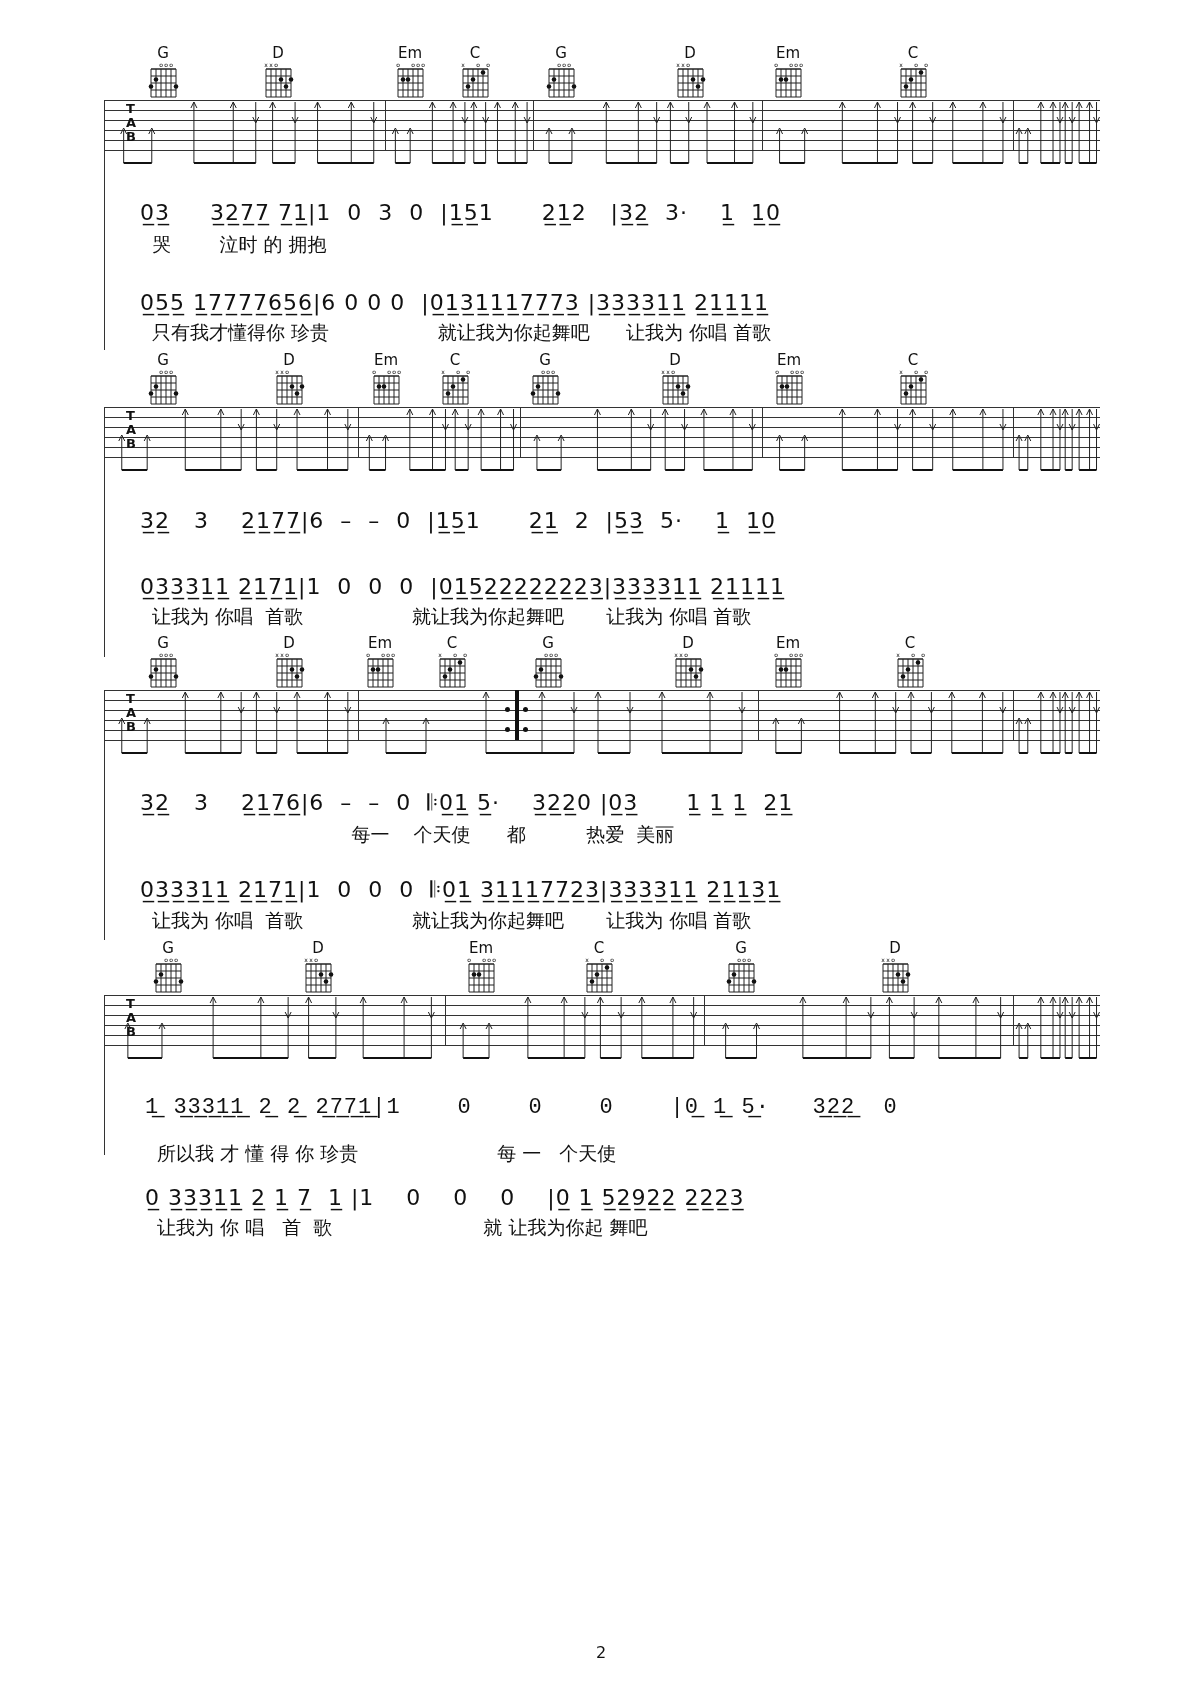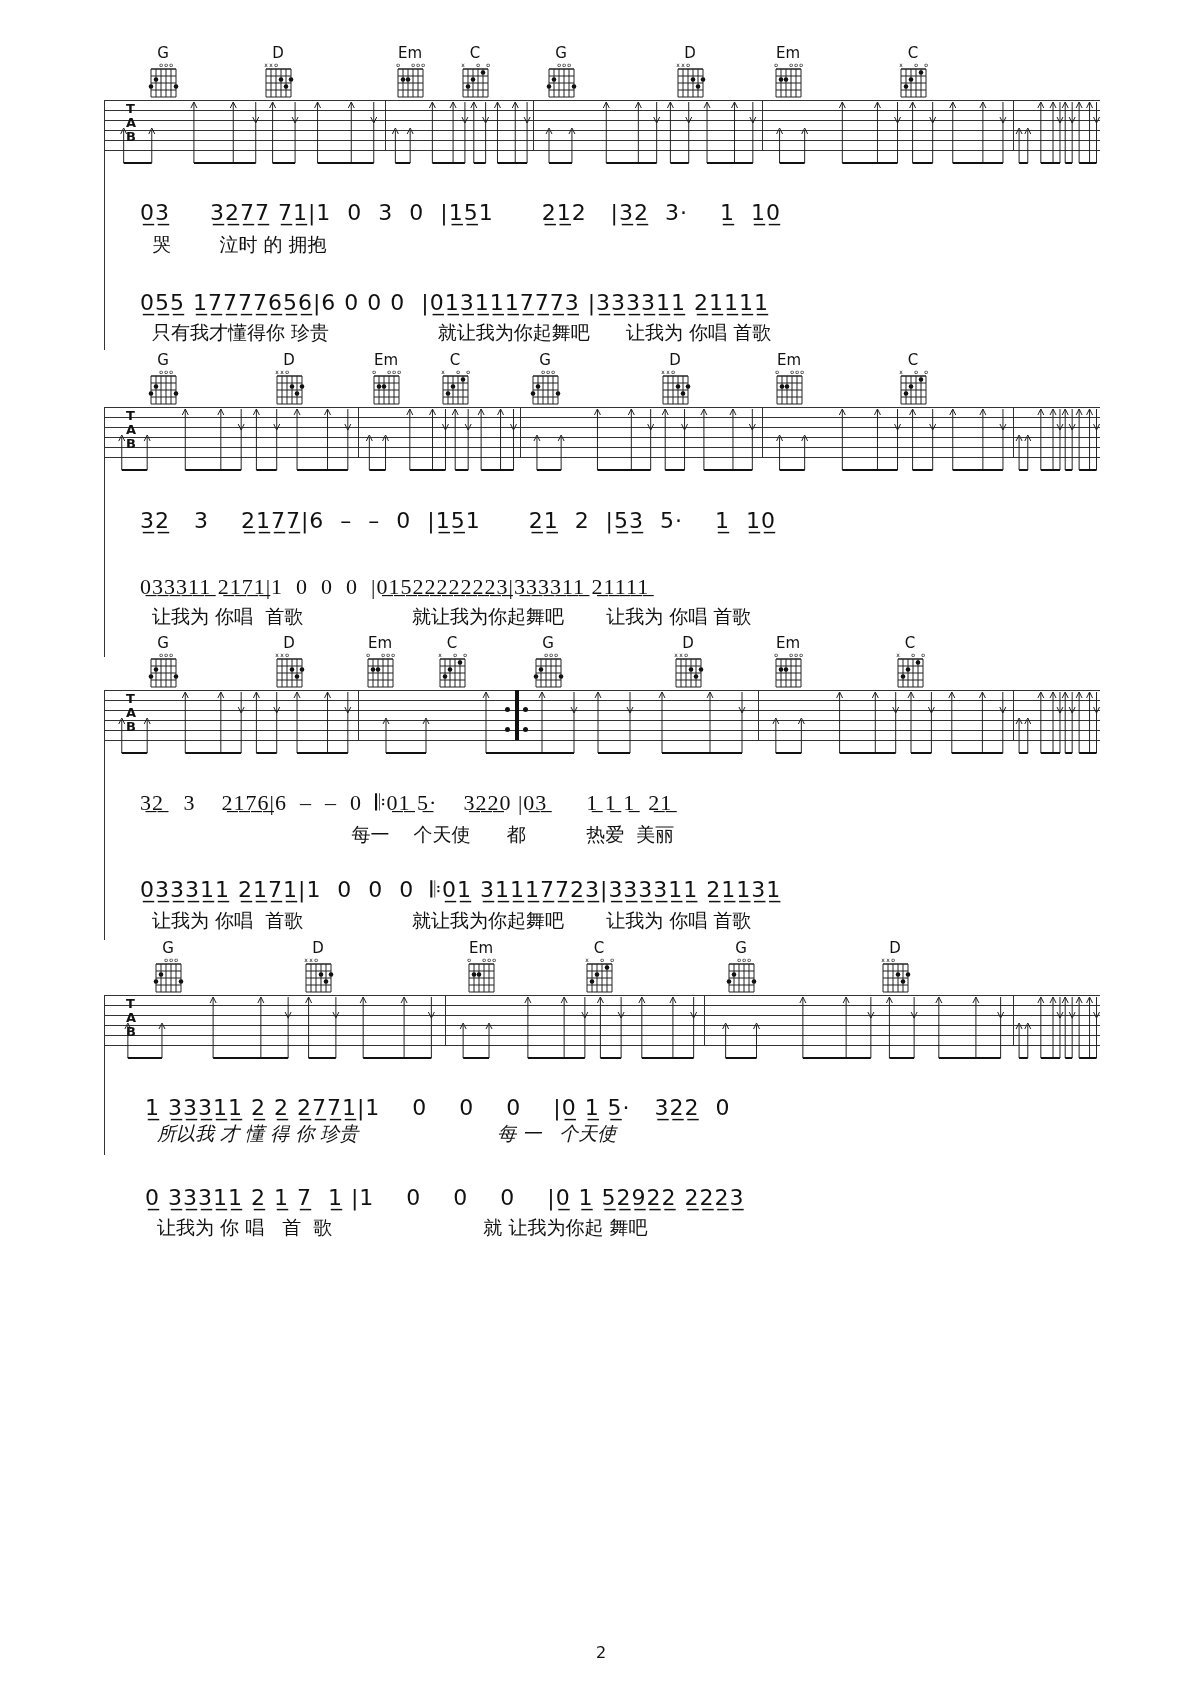--- a/index.html
+++ b/index.html
@@ -700,21 +700,21 @@
           <line x1="992.52" x2="992.52" y1="2" y2="63" stroke="#222" stroke-width="1"></line>
           <path d="M989.52,17 L992.52,23 L995.52,17" stroke="#222" fill="none"></path>
           <rect x="915.09" y="62" width="8.700000000000001" height="2" fill="#111"></rect>
           <rect x="936.84" y="62" width="19.140000000000004" height="2" fill="#111"></rect>
           <rect x="961.2" y="62" width="6.960000000000006" height="2" fill="#111"></rect>
           <rect x="975.12" y="62" width="17.399999999999995" height="2" fill="#111"></rect>
         </svg>
       </div>
       <div class="notes" style="left: 140px; top: 156px;">3̲2̲   3    2̲1̲7̲7̲|6  –  –  0  |1̲5̲1      2̲1̲  2  |5̲3̲  5·    1̲  1̲0̲</div>
       <div class="lyrics" style="left: 140px; top: 188px;"></div>
-      <div class="notes" style="left: 140px; top: 222px; font-family: Liberation Serif, serif;">0̲3̲3̲3̲1̲1̲ 2̲1̲7̲1̲|1  0  0  0  |0̲1̲5̲2̲2̲2̲2̲2̲2̲2̲3̲|3̲3̲3̲3̲1̲1̲ 2̲1̲1̲1̲1̲</div>
+      <div class="notes" style="left: 140px; top: 222px;">0̲3̲3̲3̲1̲1̲ 2̲1̲7̲1̲|1  0  0  0  |0̲1̲5̲2̲2̲2̲2̲2̲2̲2̲3̲|3̲3̲3̲3̲1̲1̲ 2̲1̲1̲1̲1̲</div>
       <div class="lyrics" style="left: 140px; top: 252px;">  让我为 你唱  首歌                  就让我为你起舞吧       让我为 你唱 首歌</div>
     </div>
     <div class="left-edge" style="top: 407px; height: 250px;"></div>
     <div class="system" style="top: 635px;">
       <div class="chord" style="left: 143px; top: 0px;">
         <span class="chord-name">G</span>
         <svg width="36" height="42">
           <line x1="6" x2="6" y1="8" y2="36" stroke="#222" stroke-width="1"></line>
           <line x1="11" x2="11" y1="8" y2="36" stroke="#222" stroke-width="1"></line>
           <line x1="16" x2="16" y1="8" y2="36" stroke="#222" stroke-width="1"></line>
@@ -1021,21 +1021,21 @@
           <line x1="985.56" x2="985.56" y1="2" y2="63" stroke="#222" stroke-width="1"></line>
           <path d="M982.56,8 L985.56,2 L988.56,8" stroke="#222" fill="none"></path>
           <line x1="992.52" x2="992.52" y1="2" y2="63" stroke="#222" stroke-width="1"></line>
           <path d="M989.52,17 L992.52,23 L995.52,17" stroke="#222" fill="none"></path>
           <rect x="915.09" y="62" width="8.700000000000001" height="2" fill="#111"></rect>
           <rect x="936.84" y="62" width="19.140000000000004" height="2" fill="#111"></rect>
           <rect x="961.2" y="62" width="6.960000000000006" height="2" fill="#111"></rect>
           <rect x="975.12" y="62" width="17.399999999999995" height="2" fill="#111"></rect>
         </svg>
       </div>
-      <div class="notes" style="left: 140px; top: 155px; font-family: Liberation Serif, serif;">3̲2̲   3    2̲1̲7̲6̲|6  –  –  0  𝄆0̲1̲ 5̲·    3̲2̲2̲0 |0̲3̲      1̲ 1̲ 1̲  2̲1̲</div>
+      <div class="notes" style="left: 140px; top: 155px;">3̲2̲   3    2̲1̲7̲6̲|6  –  –  0  𝄆0̲1̲ 5̲·    3̲2̲2̲0 |0̲3̲      1̲ 1̲ 1̲  2̲1̲</div>
       <div class="lyrics" style="left: 140px; top: 187px;">                                   每一    个天使      都          热爱  美丽</div>
       <div class="notes" style="left: 140px; top: 242px;">0̲3̲3̲3̲1̲1̲ 2̲1̲7̲1̲|1  0  0  0  𝄆0̲1̲ 3̲1̲1̲1̲7̲7̲2̲3̲|3̲3̲3̲3̲1̲1̲ 2̲1̲1̲3̲1̲</div>
       <div class="lyrics" style="left: 140px; top: 273px;">  让我为 你唱  首歌                  就让我为你起舞吧       让我为 你唱 首歌</div>
     </div>
     <div class="left-edge" style="top: 690px; height: 250px;"></div>
     <div class="system" style="top: 940px;">
       <div class="chord" style="left: 148px; top: 0px;">
         <span class="chord-name">G</span>
         <svg width="36" height="42">
           <line x1="6" x2="6" y1="8" y2="36" stroke="#222" stroke-width="1"></line>
@@ -1290,20 +1290,20 @@
           <line x1="985.56" x2="985.56" y1="2" y2="63" stroke="#222" stroke-width="1"></line>
           <path d="M982.56,8 L985.56,2 L988.56,8" stroke="#222" fill="none"></path>
           <line x1="992.52" x2="992.52" y1="2" y2="63" stroke="#222" stroke-width="1"></line>
           <path d="M989.52,17 L992.52,23 L995.52,17" stroke="#222" fill="none"></path>
           <rect x="915.09" y="62" width="8.700000000000001" height="2" fill="#111"></rect>
           <rect x="936.84" y="62" width="19.140000000000004" height="2" fill="#111"></rect>
           <rect x="961.2" y="62" width="6.960000000000006" height="2" fill="#111"></rect>
           <rect x="975.12" y="62" width="17.399999999999995" height="2" fill="#111"></rect>
         </svg>
       </div>
-      <div class="notes" style="left: 145px; top: 155px;">1̲ 3̲3̲3̲1̲1̲ 2̲ 2̲ 2̲7̲7̲1̲|1    0    0    0    |0̲ 1̲ 5̲·   3̲2̲2̲  0</div>
-      <div class="lyrics" style="left: 145px; top: 181px; font-style: italic;">  所以我 才 懂 得 你 珍贵                       每 一   个天使</div>
+      <div class="notes" style="left: 145px; top: 155px; font-family: Liberation Mono, monospace;">1̲ 3̲3̲3̲1̲1̲ 2̲ 2̲ 2̲7̲7̲1̲|1    0    0    0    |0̲ 1̲ 5̲·   3̲2̲2̲  0</div>
+      <div class="lyrics" style="left: 145px; top: 201px;">  所以我 才 懂 得 你 珍贵                       每 一   个天使</div>
       <div class="notes" style="left: 145px; top: 245px;">0̲ 3̲3̲3̲1̲1̲ 2̲ 1̲ 7̲  1̲ |1    0    0    0    |0̲ 1̲ 5̲2̲9̲2̲2̲ 2̲2̲2̲3̲</div>
       <div class="lyrics" style="left: 145px; top: 275px;">  让我为 你 唱   首  歌                         就 让我为你起 舞吧</div>
     </div>
     <div class="left-edge" style="top: 995px; height: 160px;"></div>
   </div>
 <div class="page-number">2</div>
 
 </body></html>

